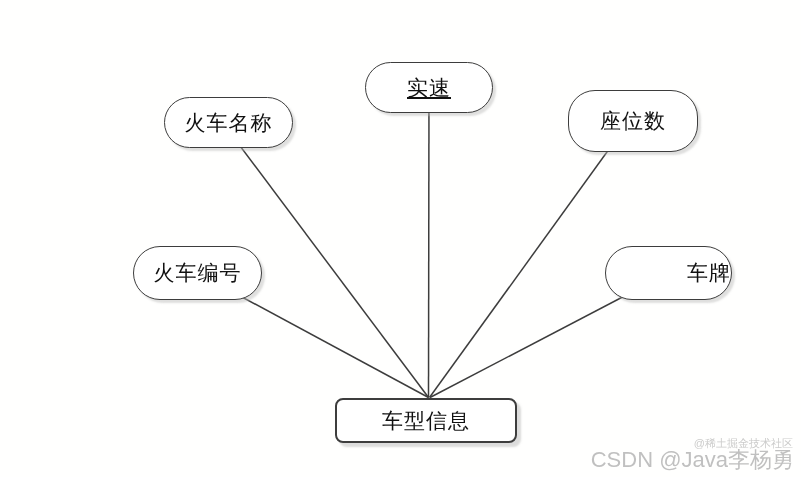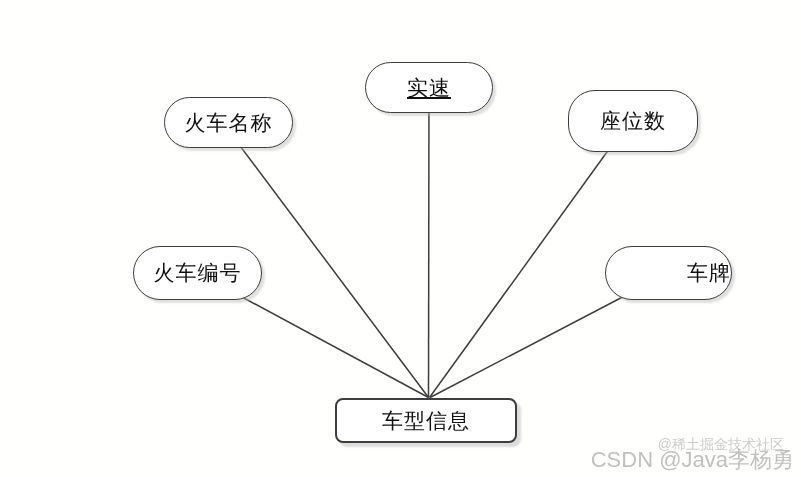--- a/index.html
+++ b/index.html
@@ -54,22 +54,22 @@
   .n-entity        { left: 335px; top: 398px; width: 182px; height: 45px; }
 
   .watermark {
     position: absolute;
     font-family: "Liberation Sans", "DejaVu Sans", sans-serif;
     white-space: nowrap;
     pointer-events: none;
   }
   .wm-juejin {
     top: 436px;
-    right: 17px;
-    font-size: 14px;
+    right: 8px;
+    font-size: 11px;
     color: rgba(160,160,160,0.55);
   }
   .wm-csdn {
     top: 445px;
     right: 7px;
     font-size: 22px;
     color: rgba(150,150,150,0.6);
   }
 </style>
 </head>

